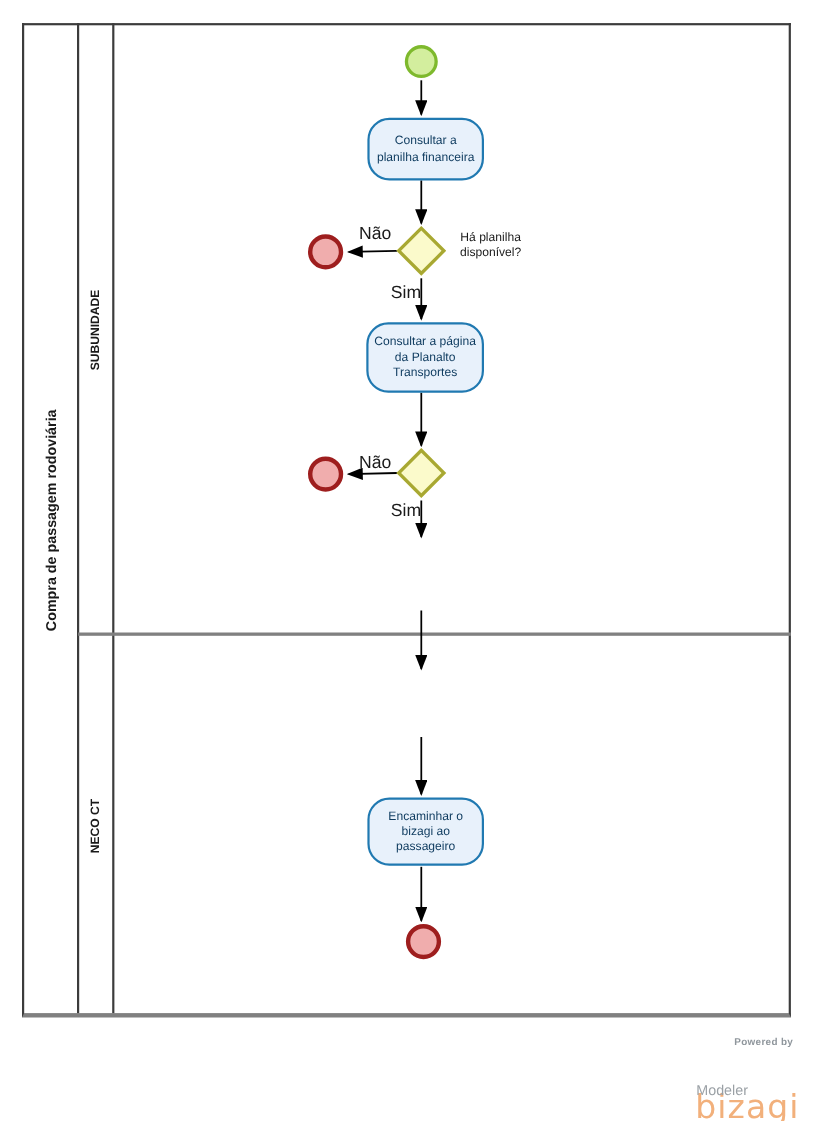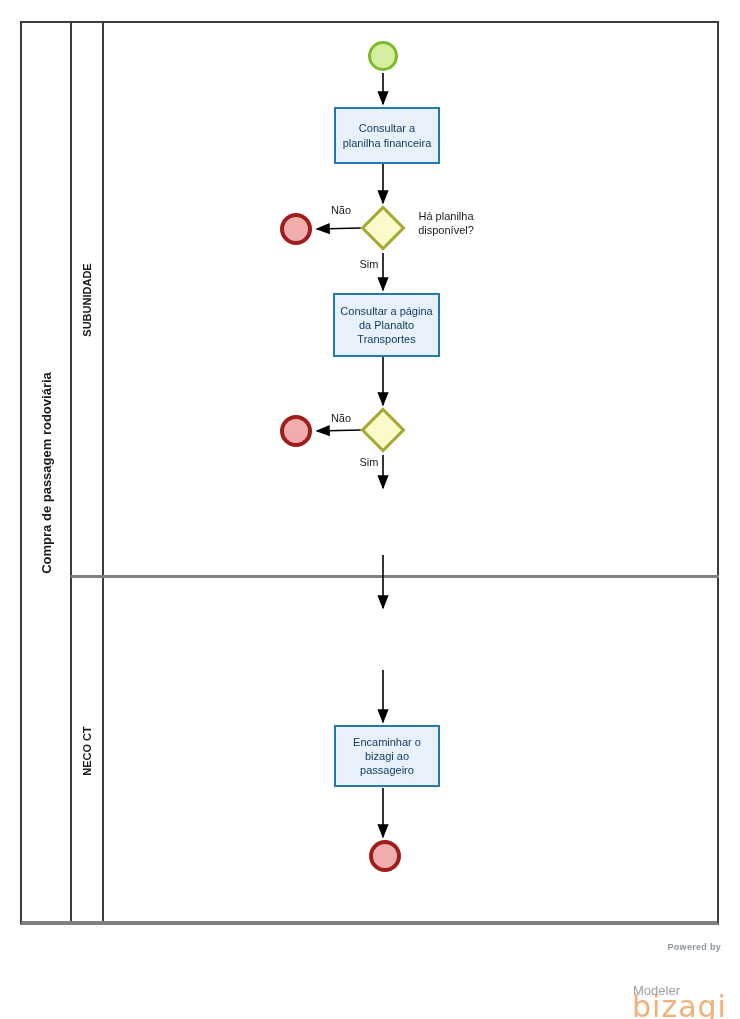--- a/index.html
+++ b/index.html
@@ -13,30 +13,30 @@
   .vline.v1 { left: 70px; }
   .vline.v2 { left: 102px; }
   .lane-divider { position: absolute; left: 71px; top: 575px; width: 648px; height: 3px; background: #808080; }
 
   .rot-label { position: absolute; white-space: nowrap; transform: translate(-50%,-50%) rotate(-90deg);
                font-weight: bold; color: #1a1a1a; }
   .pool-title { font-size: 13px; }
   .lane-label { font-size: 11px; }
 
   
-  .task { position: absolute; background: #e8f1fb; border: 2px solid #2079b1; border-radius: 0;
+  .task { position: absolute; background: #e8f1fb; border: 2px solid #2079b1; border-radius: 20px;
           color: #0d3a5e; font-size: 11px; line-height: 1.3; display: flex; align-items: center;
           justify-content: center; text-align: center; padding: 2px 4px; }
   .event { position: absolute; border-radius: 50%; }
   .event.start { width: 30px; height: 30px; background: #d3ee9e; border: 3px solid #7eb92d; }
   .event.end { width: 32px; height: 32px; background: #f0adad; border: 4px solid #9e1e1e; }
   .gateway { position: absolute; width: 44px; height: 44px; }
   .gateway .diamond { position: absolute; left: 6px; top: 6px; width: 32px; height: 32px;
           background: #fbfacb; border: 3px solid #a8a832; transform: rotate(45deg); }
-  .edge-label { position: absolute; font-size: 11px; color: #1a1a1a; text-align: center; }
+  .edge-label { position: absolute; font-size: 16px; color: #1a1a1a; text-align: center; }
   .gw-question { position: absolute; font-size: 11px; color: #1a1a1a; text-align: center; line-height: 1.25; }
 
   svg.flows { position: absolute; left: 0; top: 0; pointer-events: none; }
   svg.flows line { stroke: #000000; stroke-width: 1.6; }
 
   
   .branding { position: absolute; left: 630px; top: 940px; width: 95px; height: 60px; }
   .powered-by { position: absolute; right: 4px; top: 2px; font-size: 9px; font-weight: bold;
                 color: #8f969c; letter-spacing: 0.3px; }
   .wordmark { position: absolute; left: 2px; top: 8px; font-size: 30px; color: #f2b07b;

